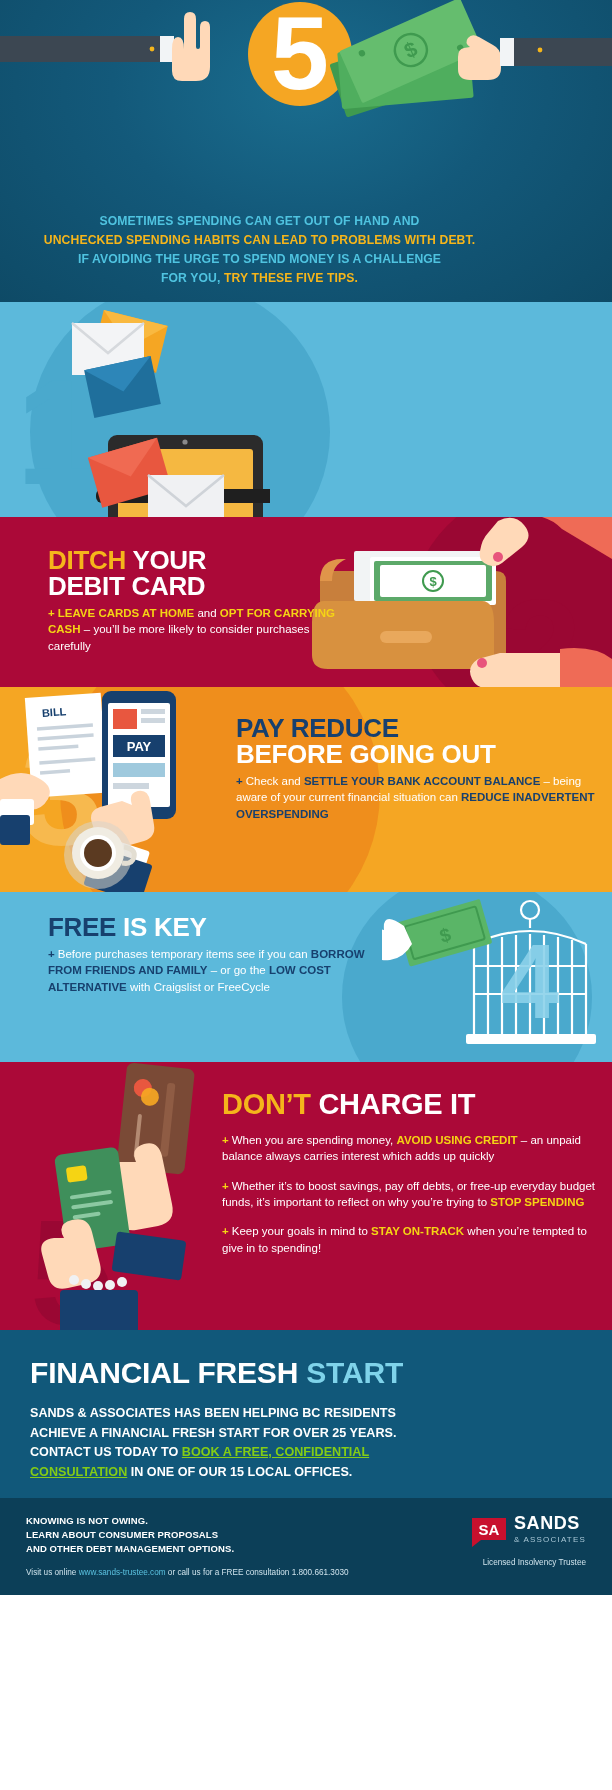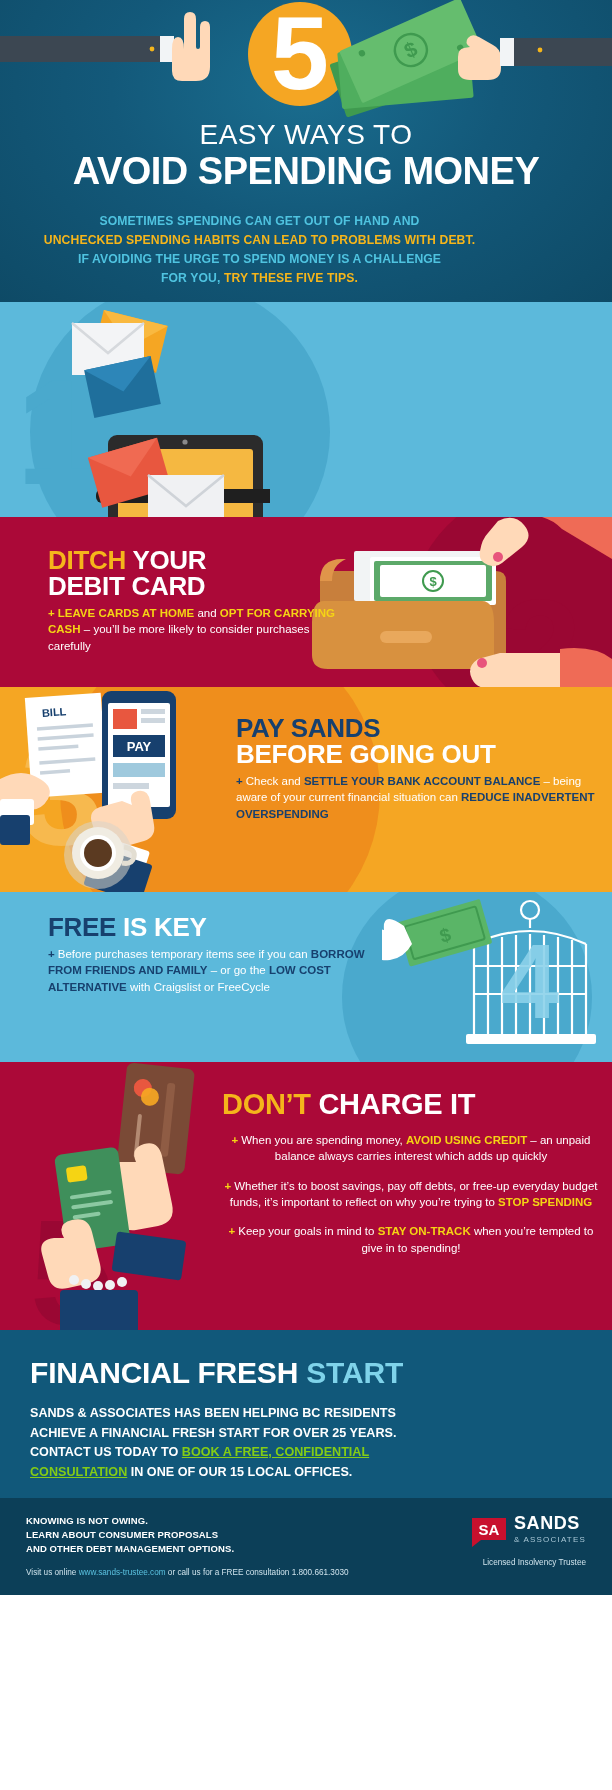--- a/index.html
+++ b/index.html
@@ -148,21 +148,21 @@
   .sec4 .plus { color: #17406e; }
 
   
   .sec5 { height: 268px; background: #ab0938; }
   .sec5 .sec-text { left: 222px; top: 28px; width: 378px; }
   .sec5 .h-line1 .dont { color: #f5b51b; }
   .sec5 .h-line1 { color: #ffffff; font-size: 29px; }
   .sec5 .body-txt { color: #ffffff; }
   .sec5 .body-txt b { color: #f5d414; }
   .sec5 .plus { color: #f5d414; }
-  .sec5 .bullet { margin-top: 13px; text-align: center; }
+  .sec5 .bullet { margin-top: 13px; }
   .sec5 .bignum { left: 30px; bottom: -18px; color: #9a0733; }
 
   
   .fresh {
     position: relative;
     width: 612px; height: 168px;
     background: #11587a;
     padding: 26px 40px 0 30px;
   }
   .fresh h2 {
@@ -243,24 +243,20 @@
         <circle cx="456" cy="64" r="3.2" fill="#3f9a4f"></circle>
       </g>
 
       <path d="M470 47 q-6 -4 -2 -9 q4 -5 11 -1 l14 8 q8 4 8 13 l0 10 q0 12 -13 12 l-18 0 q-12 0 -12 -11 l0 -12 q0 -8 6 -9 z" fill="#ffd9b8"></path>
 
       <rect x="500" y="38" width="112" height="28" fill="#3c4752"></rect>
       <rect x="500" y="38" width="14" height="28" fill="#f2f4f6"></rect>
       <circle cx="540" cy="50" r="2.4" fill="#f5b51b"></circle>
     </svg>
 
-    <div class="title-wrap">
-      <div class="title-small">EASY WAYS TO</div>
-      <div class="title-big">AVOID SPENDING MONEY</div>
-    </div>
 
     <div class="lede">
       <div>SOMETIMES SPENDING CAN GET OUT OF HAND AND</div>
       <div class="hl">UNCHECKED SPENDING HABITS CAN LEAD TO PROBLEMS WITH DEBT.</div>
       <div>IF AVOIDING THE URGE TO SPEND MONEY IS A CHALLENGE</div>
       <div><span>FOR YOU, </span><span class="hl">TRY THESE FIVE TIPS.</span></div>
     </div>
   </div>
 
   <div class="sec sec1">
@@ -378,21 +374,21 @@
       <g>
         <circle cx="98" cy="168" r="34" fill="#d8d3c8" opacity="0.55"></circle>
         <circle cx="98" cy="166" r="26" fill="#f0ece2"></circle>
         <circle cx="98" cy="166" r="18" fill="#ffffff"></circle>
         <circle cx="98" cy="166" r="14" fill="#5b3a21"></circle>
         <path d="M124 160 q12 2 10 10 q-2 8 -12 6" fill="none" stroke="#e3ded2" stroke-width="5"></path>
       </g>
     </svg>
 
     <div class="sec-text">
-      <div class="h-line1">PAY SANDS</div>
+      <div class="h-line1">PAY REDUCE</div>
       <div class="h-line2">BEFORE GOING OUT</div>
       <div class="body-txt">
         <span class="plus">+</span><span>Check and </span><b>SETTLE YOUR BANK ACCOUNT BALANCE</b><span> – being aware of your current financial situation can </span><b>REDUCE INADVERTENT OVERSPENDING</b>
       </div>
     </div>
   </div>
 
   <div class="sec sec4">
     <div class="circle-bg"></div>
 

